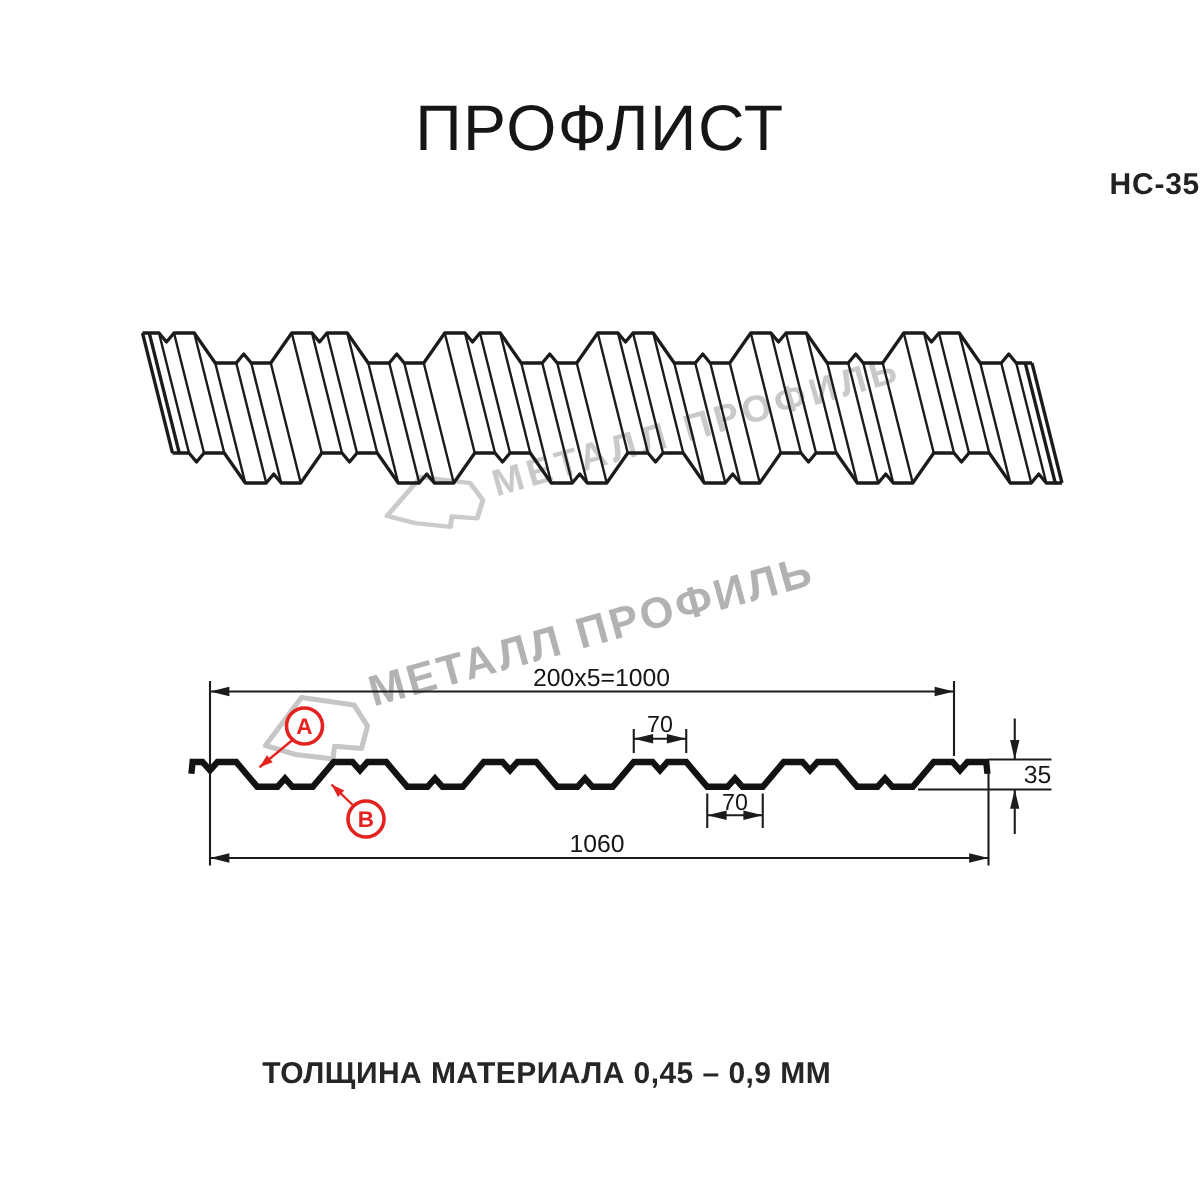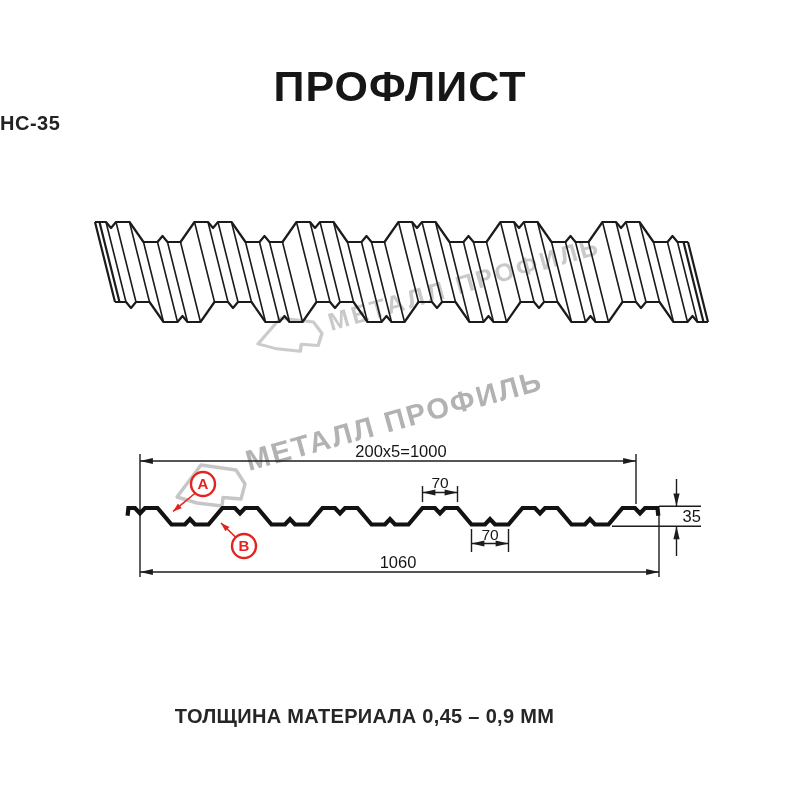--- a/index.html
+++ b/index.html
@@ -2,24 +2,24 @@
 <html><head>
 <meta charset="utf-8">
 <style>
   html,body{margin:0;padding:0;}
   body{
     width:800px;height:800px;background:#ffffff;position:relative;
     font-family:"Liberation Sans", sans-serif;color:#1d1d1d;overflow:hidden;
   }
   .title{
     position:absolute;top:62px;left:0;width:800px;text-align:center;
-    font-size:43px;font-weight:bold;letter-spacing:1px;color:#161616;
+    font-size:43px;font-weight:normal;letter-spacing:1px;color:#161616;
   }
   .subtitle{
-    position:absolute;top:112px;left:0;width:800px;text-align:left;
+    position:absolute;top:112px;left:0;width:800px;text-align:right;
     font-size:20px;font-weight:bold;letter-spacing:.5px;color:#222;
   }
   .note{
     position:absolute;top:705px;left:0;width:729px;text-align:center;
     font-size:20px;font-weight:bold;letter-spacing:.3px;color:#262626;
   }
   svg{position:absolute;overflow:visible;}
   #sheet3d{left:85px;top:200px;}
   #xsection{left:80px;top:390px;}
   .blk{stroke:#1b1b1b;fill:none;}

